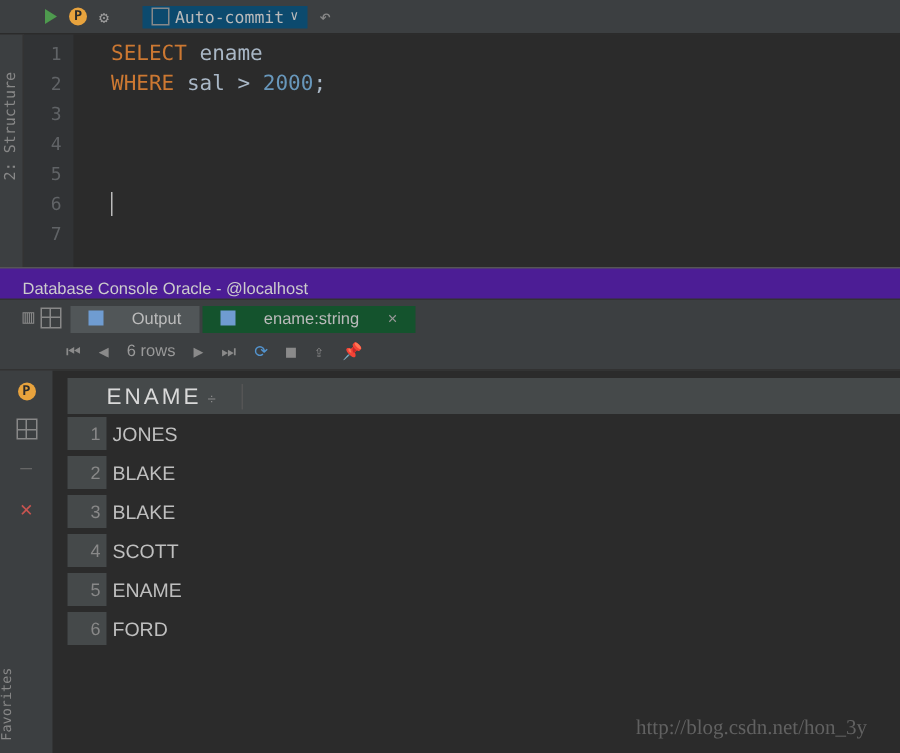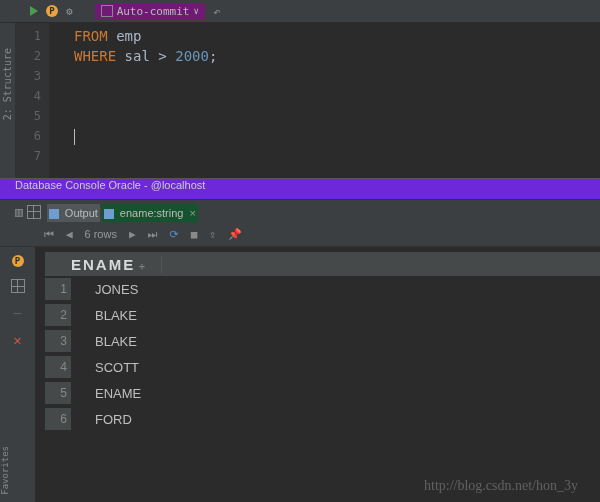--- a/index.html
+++ b/index.html
@@ -1,51 +1,51 @@
 <!DOCTYPE html>
 <html><head>
 <meta charset="utf-8">
 <style>
 html,body{margin:0;padding:0;width:600px;height:502px;background:#2b2b2b;font-family:Consolas,Monaco,monospace;font-size:13px;color:#a9b7c6;overflow:hidden;position:relative}
 .toolbar{height:22px;background:#3c3f41;border-bottom:1px solid #2b2b2b;display:flex;align-items:center;padding-left:30px;gap:8px}
 .toolbar span{display:inline-flex;align-items:center}
 .tri-run{width:0;height:0;border-left:8px solid #4e9a4e;border-top:5px solid transparent;border-bottom:5px solid transparent}
 .circ{width:12px;height:12px;border-radius:50%;background:#e8a33d;display:inline-flex;align-items:center;justify-content:center;color:#2b2b2b;font-size:9px;font-weight:bold}
 .gear{color:#999;font-size:11px}
-.autocommit{background:#701a75;color:#bbb;padding:1px 6px;font-size:11px;display:flex;align-items:center;gap:4px}
+.autocommit{background:#0c4a6e;color:#bbb;padding:1px 6px;font-size:11px;display:flex;align-items:center;gap:4px}
 .editor{display:flex;height:155px;background:#2b2b2b}
 .sidebar-left{width:15px;background:#3c3f41;border-right:1px solid #333;display:flex;flex-direction:column;align-items:center;padding-top:20px;font-size:9px;color:#999}
 .sidebar-left .vtext{writing-mode:vertical-rl;transform:rotate(180deg);font-size:10px;color:#888;margin-top:5px}
 .gutter{width:25px;background:#313335;color:#606366;text-align:right;padding-right:8px;padding-top:3px;font-size:12px;line-height:20px}
 .code{padding-top:3px;padding-left:25px;font-size:14px;line-height:20px}
 .kw{color:#cc7832}
 .ident{color:#a9b7c6}
 .num{color:#6897bb}
 .cursor{display:inline-block;width:1px;height:16px;background:#bbb;vertical-align:middle}
-.bar1{height:20px;background:#6d28d9;border-top:1px solid #555;border-bottom:1px solid #323232;display:flex;align-items:flex-start;padding-left:15px;color:#ccc;font-size:11px;font-family:sans-serif}
+.bar1{height:20px;background:#4c1d95;border-top:1px solid #555;border-bottom:1px solid #323232;display:flex;align-items:flex-end;padding-left:15px;color:#ccc;font-size:11px;font-family:sans-serif}
 .tabs{height:22px;background:#3c3f41;display:flex;align-items:flex-end;padding-left:15px;}
 .tabs .lefticons{display:flex;align-items:center;gap:4px;padding-bottom:3px;margin-right:6px}
 .grid9{width:12px;height:12px;display:inline-block;background:linear-gradient(#888,#888),linear-gradient(#888,#888);background-size:100% 1px,1px 100%;background-position:center center;background-repeat:no-repeat;border:1px solid #888}
-.tab{background:#515658;color:#bbb;font-size:11px;padding:3px 2px;font-family:sans-serif;display:flex;align-items:flex-end;gap:6px;margin-right:2px}
+.tab{background:#515658;color:#bbb;font-size:11px;padding:3px 12px;font-family:sans-serif;display:flex;align-items:flex-start;gap:19px;margin-right:2px}
 .tab.active{background:#14532d}
 .tbl-ico{width:10px;height:10px;background:#6f9cd1;display:inline-block}
 .closex{color:#999;font-size:11px}
 .result-toolbar{height:24px;background:#3c3f41;border-bottom:1px solid #323232;display:flex;align-items:center;padding-left:44px;gap:12px;color:#8a8a8a;font-size:11px}
 .result-toolbar .rows{color:#999;font-family:sans-serif}
 .lower{display:flex;height:258px}
 .left-icons{width:35px;background:#3c3f41;display:flex;flex-direction:column;align-items:center;padding-top:8px;gap:12px}
 .red-x{color:#c75450;font-size:14px;font-weight:bold}
 .data{flex:1;padding-left:10px;padding-top:5px}
 .header-row{display:flex;align-items:center;background:#45494a;height:24px}
 .header-row .rownum{width:18px}
-.header-row .colh{color:#d9d9d9;font-weight:bold;font-size:15px;padding-left:8px;letter-spacing:2px;font-family:sans-serif;border-right:1px solid #555;width:90px}
+.header-row .colh{color:#d9d9d9;font-weight:normal;font-size:15px;padding-left:8px;letter-spacing:2px;font-family:sans-serif;border-right:1px solid #555;width:90px}
 .header-row .sortico{color:#888;font-size:10px;margin-left:4px}
 .drow{display:flex;align-items:center;height:26px}
 .drow .rn{width:18px;text-align:right;color:#888;background:#45494a;padding:4px 4px;font-size:12px;font-family:sans-serif}
-.drow .val{padding-left:24px;color:#bfbfbf;font-size:13px;font-family:sans-serif}
+.drow .val{padding-left:4px;color:#bfbfbf;font-size:13px;font-family:sans-serif}
 .favorites{position:absolute;left:0;bottom:5px;width:15px;font-size:9px;color:#888}
 .favorites .vt{writing-mode:vertical-rl;transform:rotate(180deg)}
 .watermark{position:absolute;right:22px;bottom:8px;color:#787878;font-size:14px;font-family:serif;opacity:.7}
 .chev{font-size:9px;color:#bbb}
 .undo{color:#888;font-size:13px}
 </style>
 </head>
 <body>
 
 <div class="toolbar">
@@ -70,21 +70,21 @@
   <div class="gutter">
     <div>1</div>
     <div>2</div>
     <div>3</div>
     <div>4</div>
     <div>5</div>
     <div>6</div>
     <div>7</div>
   </div>
   <div class="code">
-    <div><span class="kw">FROM</span> <span class="ident">emp</span></div>
+    <div><span class="kw">SELECT</span> <span class="ident">ename</span></div>
     <div><span class="kw">WHERE</span> <span class="ident">sal</span> <span class="ident">&gt;</span> <span class="num">2000</span><span class="ident">;</span></div>
     <div>&nbsp;</div>
       <div>&nbsp;</div>
       <div>&nbsp;</div>
     <div><span class="cursor"></span></div>
   </div>
 </div>
 
 <div class="bar1">
   <span>Database Console Oracle - @localhost</span>

